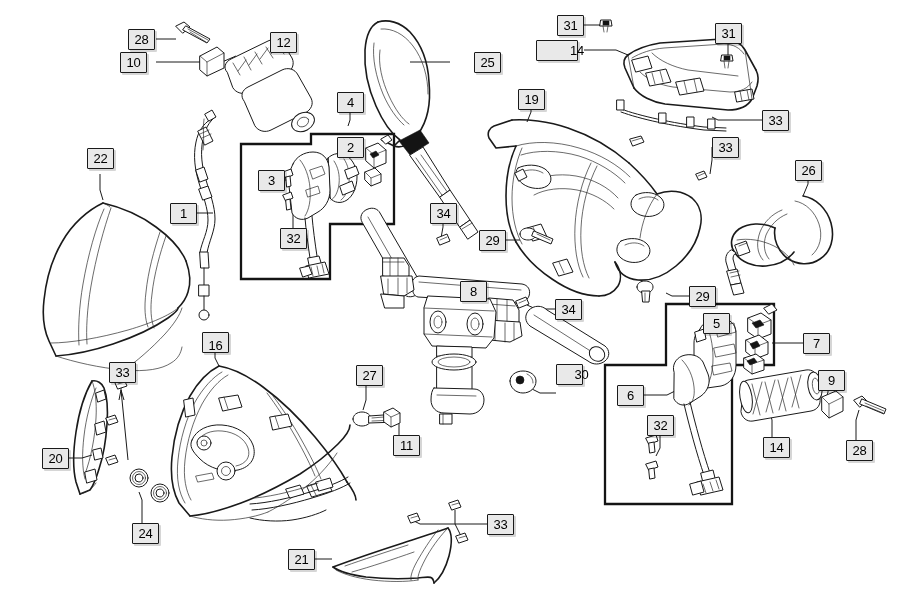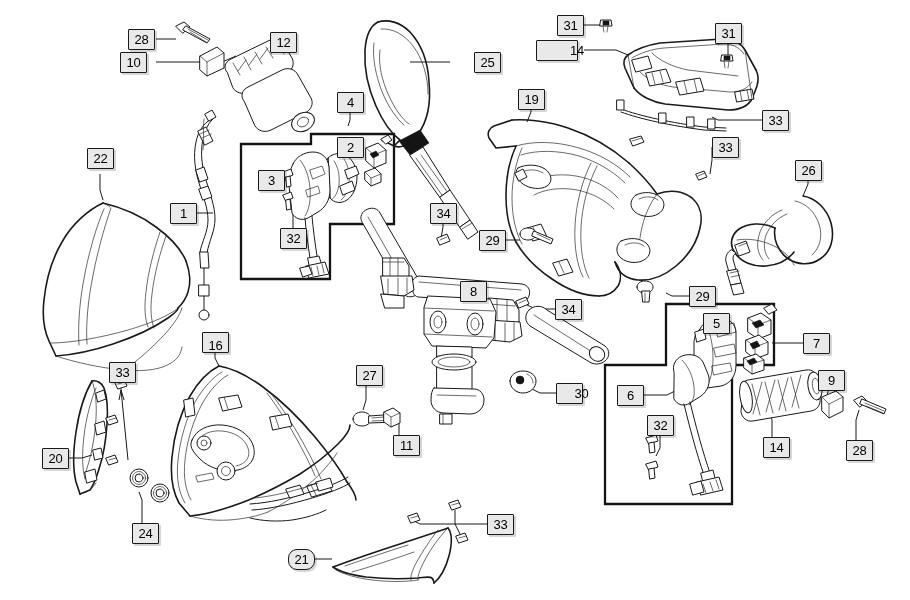--- a/index.html
+++ b/index.html
@@ -588,32 +588,32 @@
     </div>
   <div class="callout" style="left:202px;top:332px;align-items:flex-end;">
       <span>16</span>
     </div>
   <div class="callout" style="left:109px;top:362px;">
       <span>33</span>
     </div>
   <div class="callout" style="left:356px;top:365px;">
       <span>27</span>
     </div>
-  <div class="callout" style="left:556px;top:383px;padding-left:24px;">
+  <div class="callout" style="left:556px;top:364px;padding-left:24px;">
       <span>30</span>
     </div>
   <div class="callout" style="left:393px;top:435px;">
       <span>11</span>
     </div>
   <div class="callout" style="left:42px;top:448px;">
       <span>20</span>
     </div>
   <div class="callout" style="left:132px;top:523px;">
       <span>24</span>
     </div>
   <div class="callout" style="left:487px;top:514px;">
       <span>33</span>
     </div>
-  <div class="callout" style="left:288px;top:549px;border-radius:9px;">
+  <div class="callout" style="left:288px;top:549px;">
       <span>21</span>
     </div>
 
 </div>
 
 </body></html>

